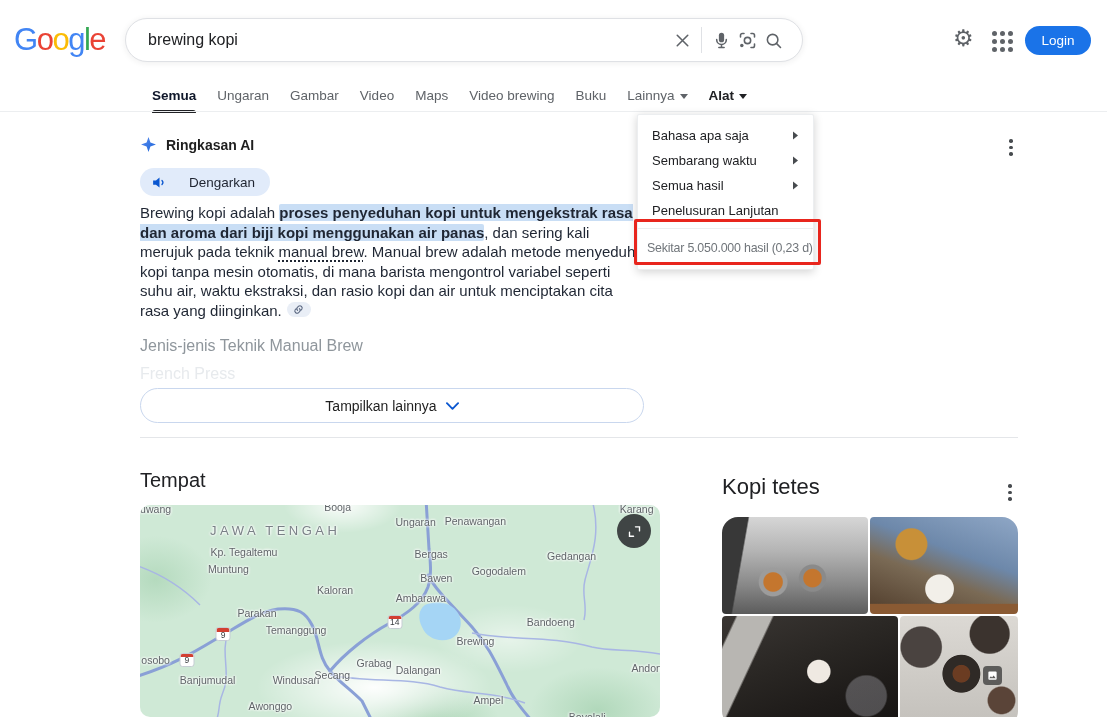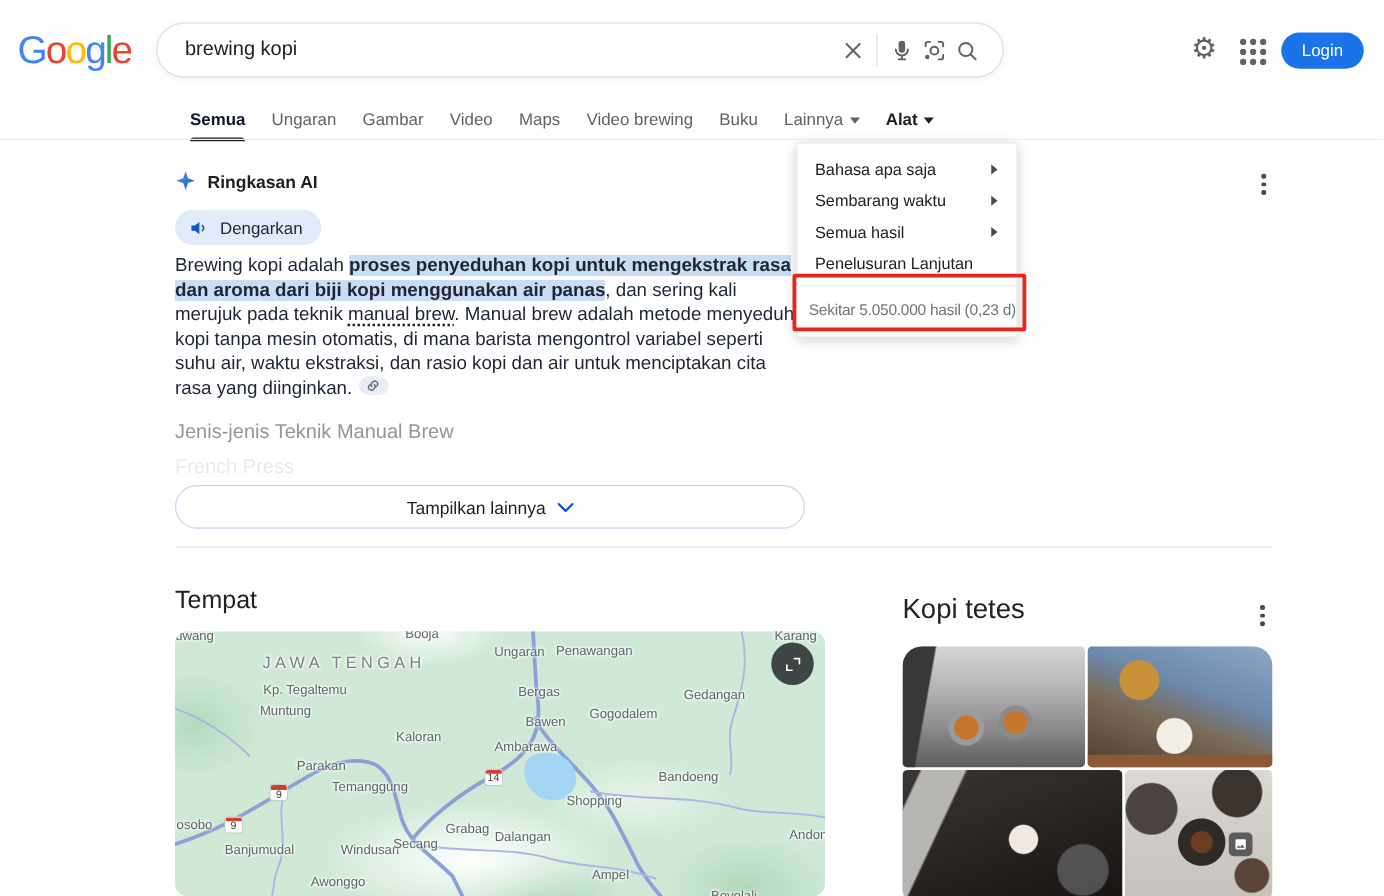--- a/index.html
+++ b/index.html
@@ -40,21 +40,21 @@
   .annotation{position:absolute;left:634px;top:219px;width:181px;height:40px;border:3px solid #e8251d;
               border-radius:2px;z-index:50;pointer-events:none;}
 
   
   .ai-head{position:absolute;left:140px;top:136px;display:flex;align-items:center;gap:9px;}
   .ai-title{font-size:14px;font-weight:700;color:#1f1f1f;}
   .vdots{display:flex;flex-direction:column;gap:3px;cursor:pointer;padding:3px;}
   .vdots i{width:3.5px;height:3.5px;border-radius:50%;background:#474b4f;}
   .ai-dots{position:absolute;left:1006px;top:136px;}
   .listen{position:absolute;left:140px;top:168px;height:28px;border-radius:15px;background:#e1ebfa;
-          display:flex;align-items:center;gap:8px;padding:0 15px 0 11px;cursor:pointer;}
+          display:flex;align-items:center;gap:21px;padding:0 15px 0 11px;cursor:pointer;}
   .listen span{font-size:13.5px;color:#1f2430;}
   .ai-par{position:absolute;left:140px;top:203px;width:504px;font-size:15px;line-height:19.6px;color:#1f2633;}
   .hl{background:#c9def5;font-weight:700;border-radius:2px;}
   .dotted{text-decoration:underline dotted 1.5px;text-underline-offset:3px;}
   .linkchip{display:inline-flex;align-items:center;justify-content:center;width:24px;height:15px;border-radius:8px;
             background:#e9eef6;vertical-align:1px;margin-left:5px;cursor:pointer;}
   .ai-sub{position:absolute;left:140px;top:337px;font-size:16px;font-weight:500;color:#8f969c;}
   .ai-faded{position:absolute;left:140px;top:365px;font-size:16px;font-weight:500;color:#e7eaed;}
   .showmore{position:absolute;left:140px;top:388px;width:504px;height:35px;border:1px solid #c9d7ee;border-radius:18px;
             background:#fff;display:flex;align-items:center;justify-content:center;gap:9px;cursor:pointer;box-sizing:border-box;}
@@ -314,21 +314,21 @@
         <div class="map-label" style="left: 56%; top: 23%;">Bergas</div>
         <div class="map-label" style="left: 83%; top: 24%;">Gedangan</div>
         <div class="map-label" style="left: 17%; top: 30%;">Muntung</div>
         <div class="map-label" style="left: 69%; top: 31%;">Gogodalem</div>
         <div class="map-label" style="left: 57%; top: 34.5%;">Bawen</div>
         <div class="map-label" style="left: 37.5%; top: 40%;">Kaloran</div>
         <div class="map-label" style="left: 54%; top: 44%;">Ambarawa</div>
         <div class="map-label" style="left: 22.5%; top: 51%;">Parakan</div>
         <div class="map-label" style="left: 79%; top: 55%;">Bandoeng</div>
         <div class="map-label" style="left: 30%; top: 59%;">Temanggung</div>
-        <div class="map-label" style="left: 64.5%; top: 64%;">Shopping</div>
+        <div class="map-label" style="left: 64.5%; top: 64%;">Brewing</div>
         <div class="map-label" style="left: 3%; top: 73%;">osobo</div>
         <div class="map-label" style="left: 45%; top: 74.5%;">Grabag</div>
         <div class="map-label" style="left: 53.5%; top: 78%;">Dalangan</div>
         <div class="map-label" style="left: 98%; top: 77%;">Andong</div>
         <div class="map-label" style="left: 13%; top: 82.5%;">Banjumudal</div>
         <div class="map-label" style="left: 30%; top: 82.5%;">Windusari</div>
         <div class="map-label" style="left: 37%; top: 80%;">Secang</div>
         <div class="map-label" style="left: 67%; top: 92%;">Ampel</div>
         <div class="map-label" style="left: 22%; top: 95%; padding-left: 32px;">Awonggo</div>
         <div class="map-label" style="left: 86%; top: 100%;">Boyolali</div>

